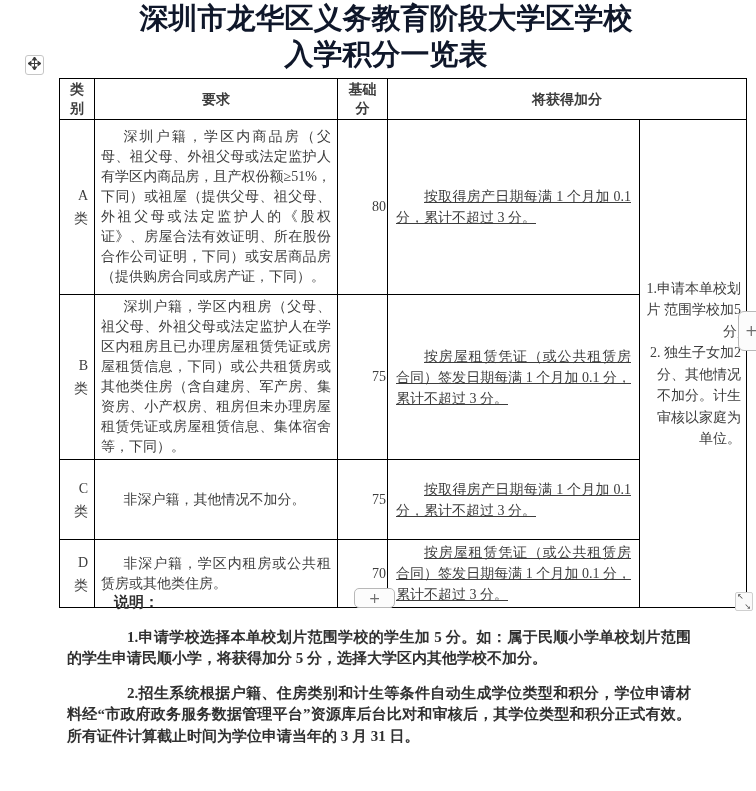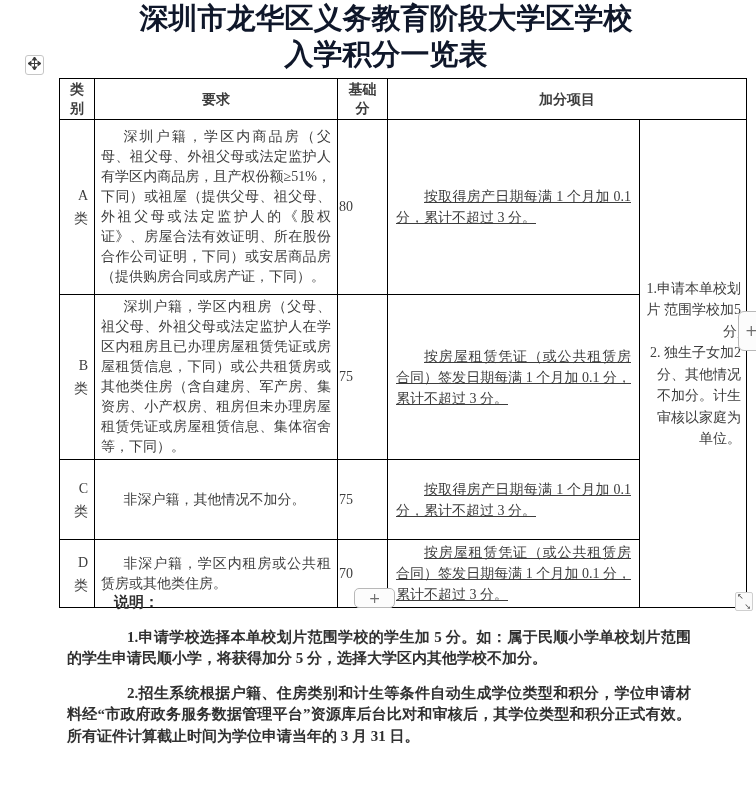--- a/index.html
+++ b/index.html
@@ -26,21 +26,21 @@
   }
   .score-table th {
     font-weight:bold; padding:1px 4px; line-height:19px; text-align:center;
   }
   td.cat {
     text-align:right; word-break:break-all; line-height:23px; padding:0 6px;
   }
   td.req {
     text-align:justify; text-indent:1.6em; line-height:20px; padding:2px 6px;
   }
-  td.score { text-align:left; }
+  td.score { text-align:right; }
   td.bonus {
     text-align:justify; text-indent:2em; line-height:21px; padding:2px 8px;text-decoration:underline;
   }
   td.side {
     padding:2px 5px; line-height:21.5px; font-size:14px; vertical-align:middle;
   }
   td.side .side-item { text-align:right; }
   
   .notes {
     position:absolute; left:54px; top:592px; width:650px;
@@ -101,21 +101,21 @@
       <col style="width:243px">
       <col style="width:50px">
       <col style="width:252px">
       <col style="width:107px">
   </colgroup>
   <tbody>
       <tr style="height:40px">
     <th>类别</th>
     <th>要求</th>
     <th>基础分</th>
-    <th colspan="2">加分项目</th>
+    <th colspan="2">将获得加分</th>
   </tr>
   <tr style="height:175px">
     <td class="cat">A类</td>
     <td class="req">深圳户籍，学区内商品房（父母、祖父母、外祖父母或法定监护人有学区内商品房，且产权份额≥51%，下同）或祖屋（提供父母、祖父母、外祖父母或法定监护人的《股权证》、房屋合法有效证明、所在股份合作公司证明，下同）或安居商品房（提供购房合同或房产证，下同）。</td>
     <td class="score">80</td>
     <td class="bonus">按取得房产日期每满 1 个月加 0.1 分，累计不超过 3 分。</td>
     <td class="side" rowspan="4">
       <div class="side-item">1.申请本单校划片 范围学校加5分;</div>
       <div class="side-item">2. 独生子女加2分、其他情况不加分。计生审核以家庭为单位。</div>
     </td>

